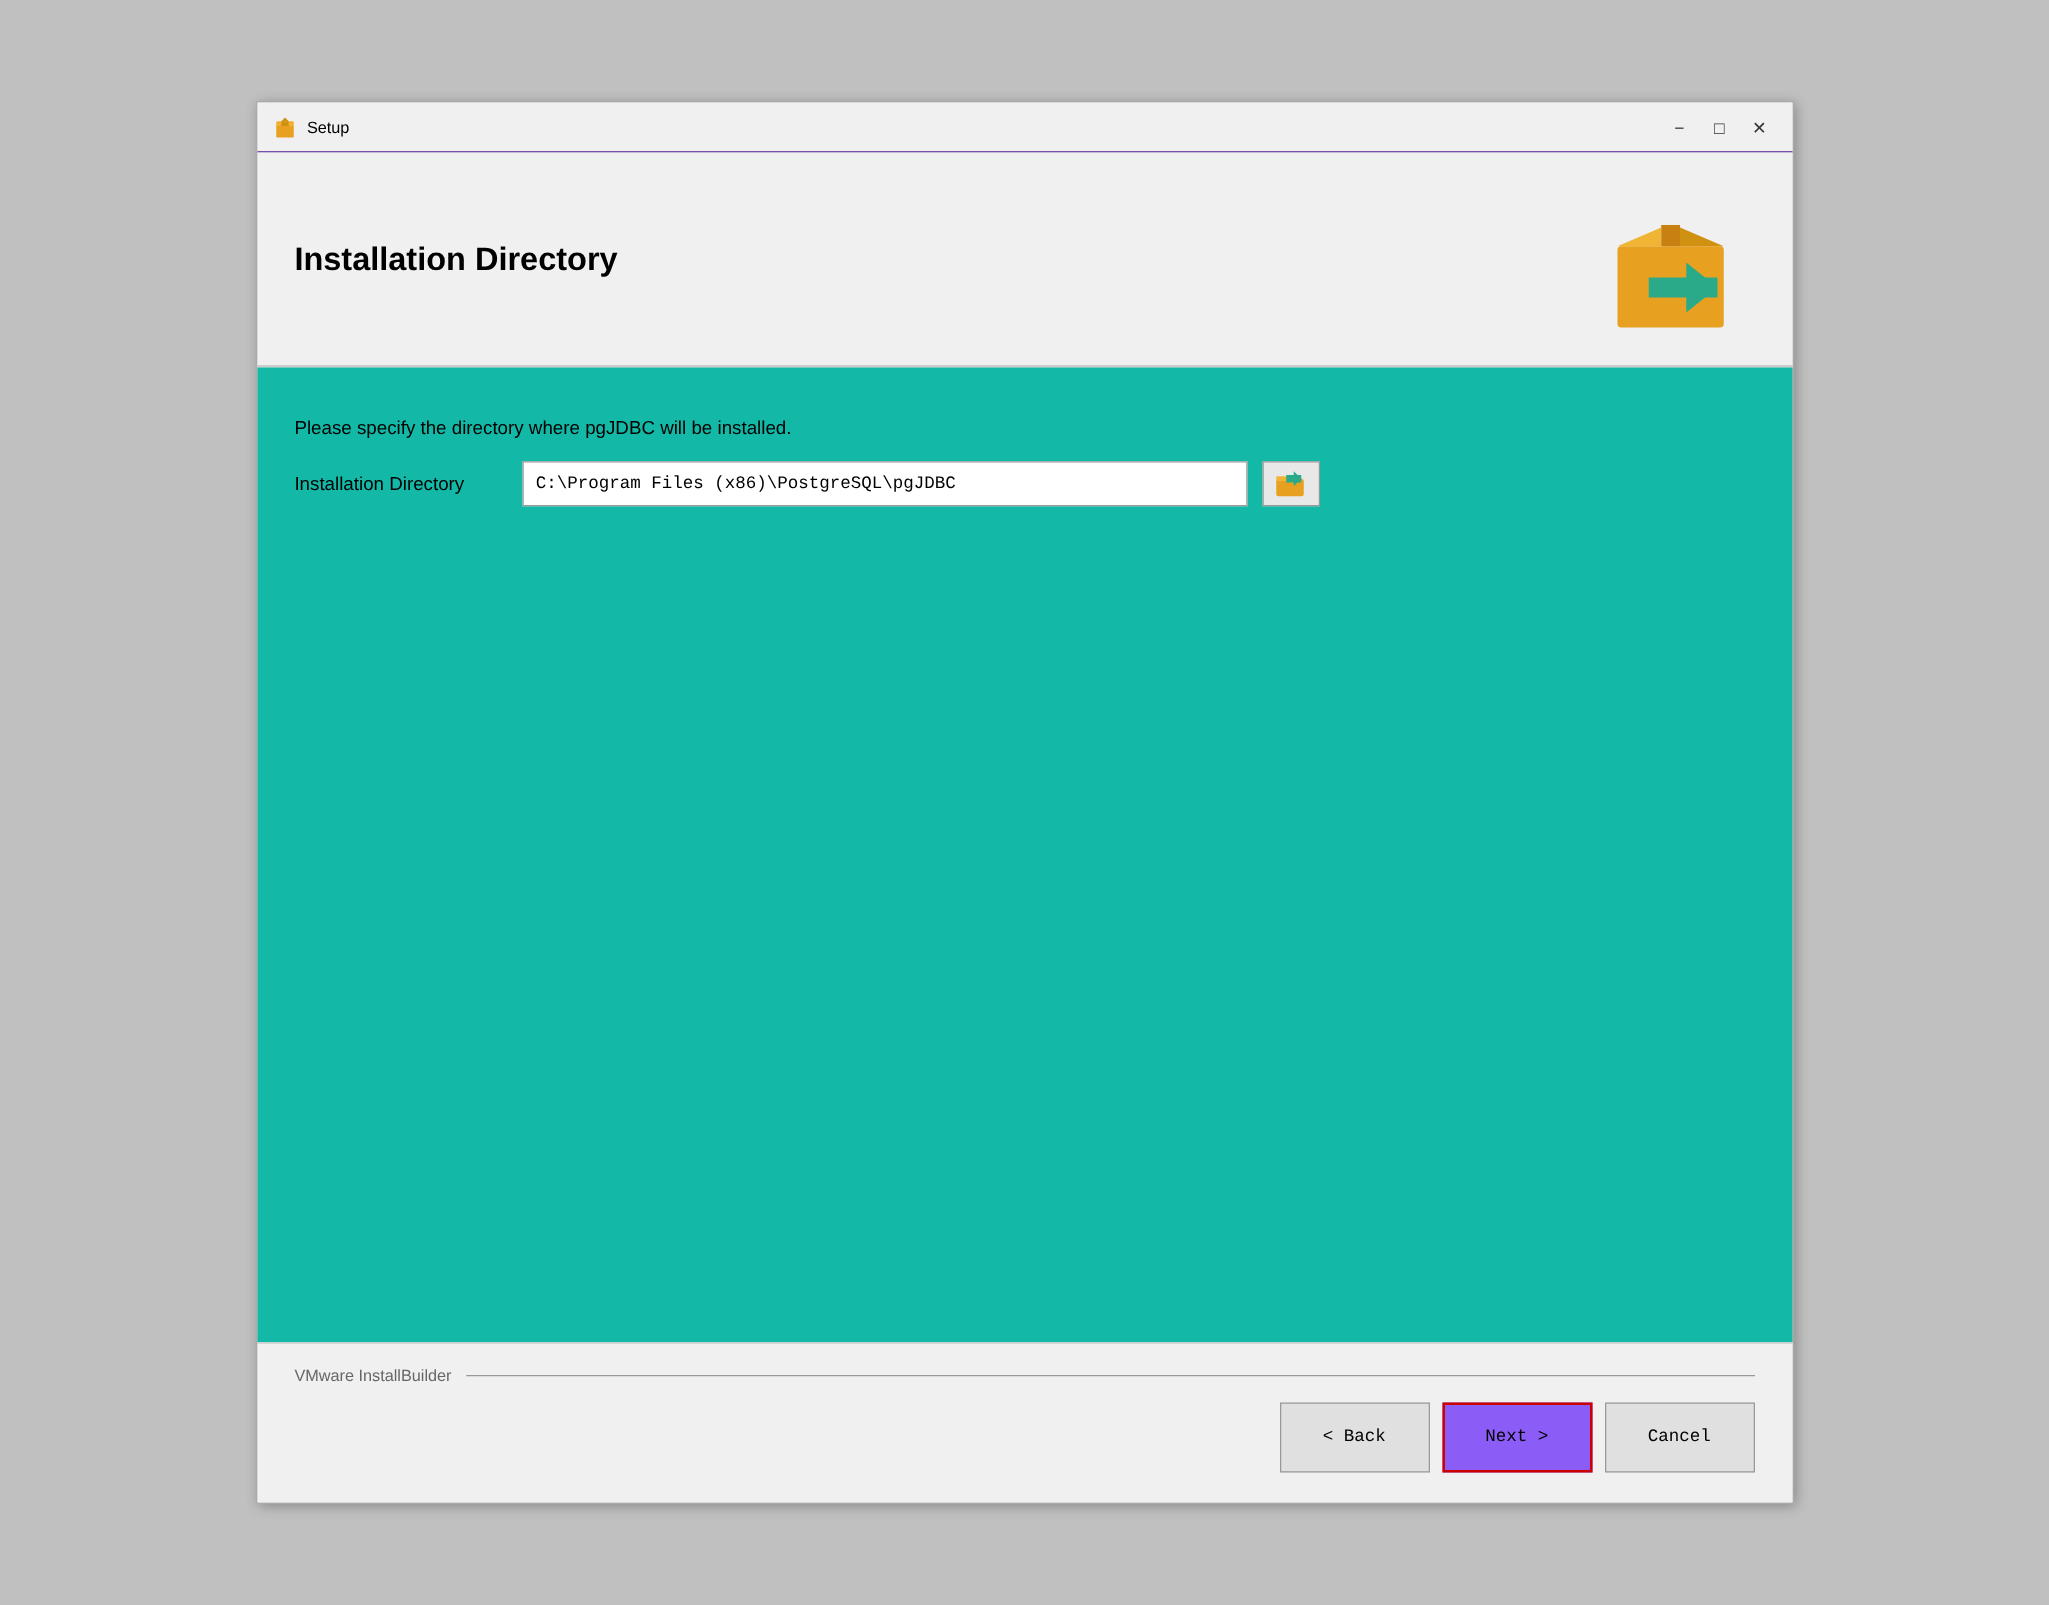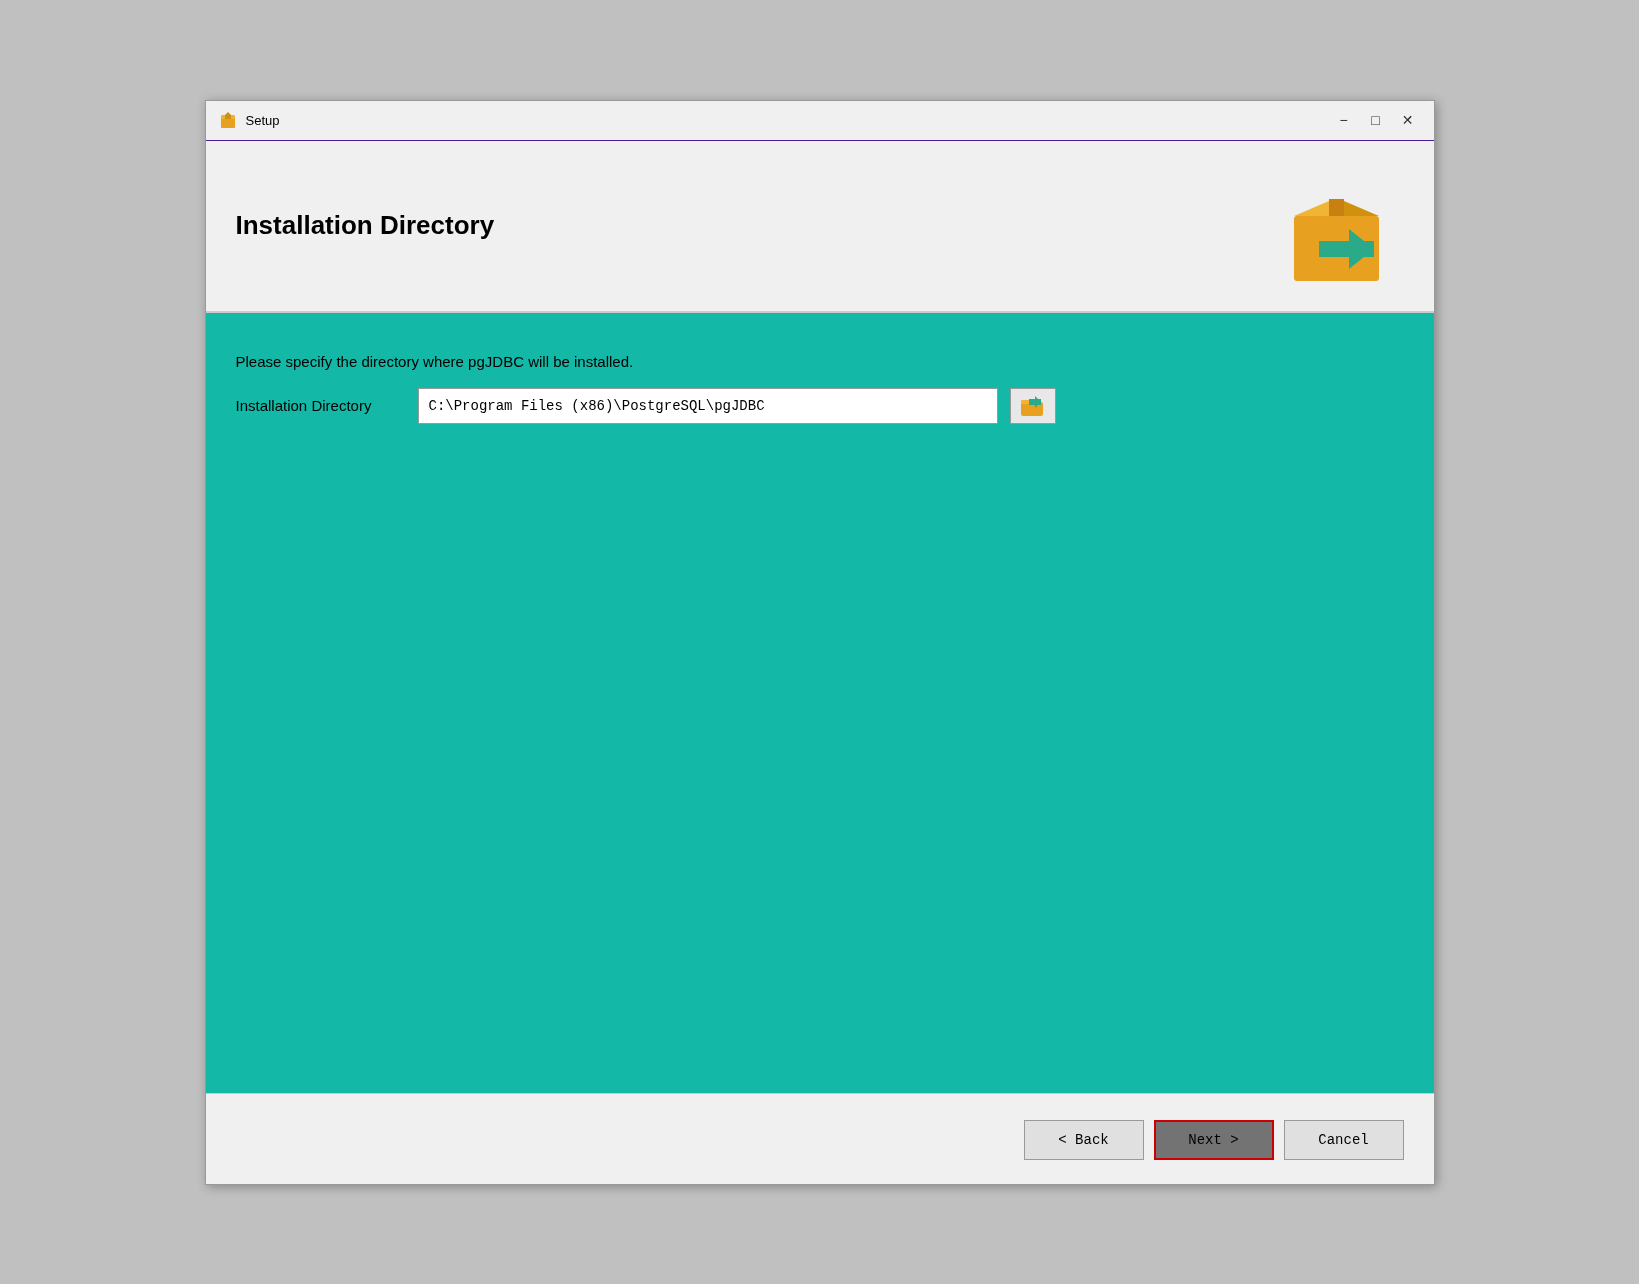--- a/index.html
+++ b/index.html
@@ -162,33 +162,33 @@
 
     .footer-buttons {
       display: flex;
       justify-content: flex-end;
       gap: 10px;
       margin-top: 8px;
     }
 
     .footer-btn {
       min-width: 120px;
-      height: 40px;
+      height: 56px;
       padding: 0 20px;
       font-size: 14px;
       font-family: 'Courier New', monospace;
       background: #e0e0e0;
       border: 1px solid #999;
       cursor: pointer;
       color: #000;
     }
 
     .footer-btn.next {
       border: 2px solid #cc0000;
-      background: #737373;
+      background: #8b5cf6;
     }
 
     
     .setup-icon-svg {
       width: 130px;
       height: 130px;
     }
   </style>
 </head>
 <body>
@@ -243,19 +243,23 @@
           <rect x="2" y="8" width="10" height="4" fill="#F0B535" rx="1"></rect>
 
           <polygon points="16,4 22,10 16,16" fill="#2BAA8A"></polygon>
           <rect x="10" y="7" width="12" height="6" fill="#2BAA8A"></rect>
         </svg>
       </button>
     </div>
   </div>
 
   <div class="footer-section">
+    <div class="footer-brand">
+      <span class="footer-brand-text">VMware InstallBuilder</span>
+      <div class="footer-brand-line"></div>
+    </div>
     <div class="footer-buttons">
       <button class="footer-btn back">&lt; Back</button>
       <button class="footer-btn next">Next &gt;</button>
       <button class="footer-btn cancel">Cancel</button>
     </div>
   </div>
 </div>
 
 </body></html>

